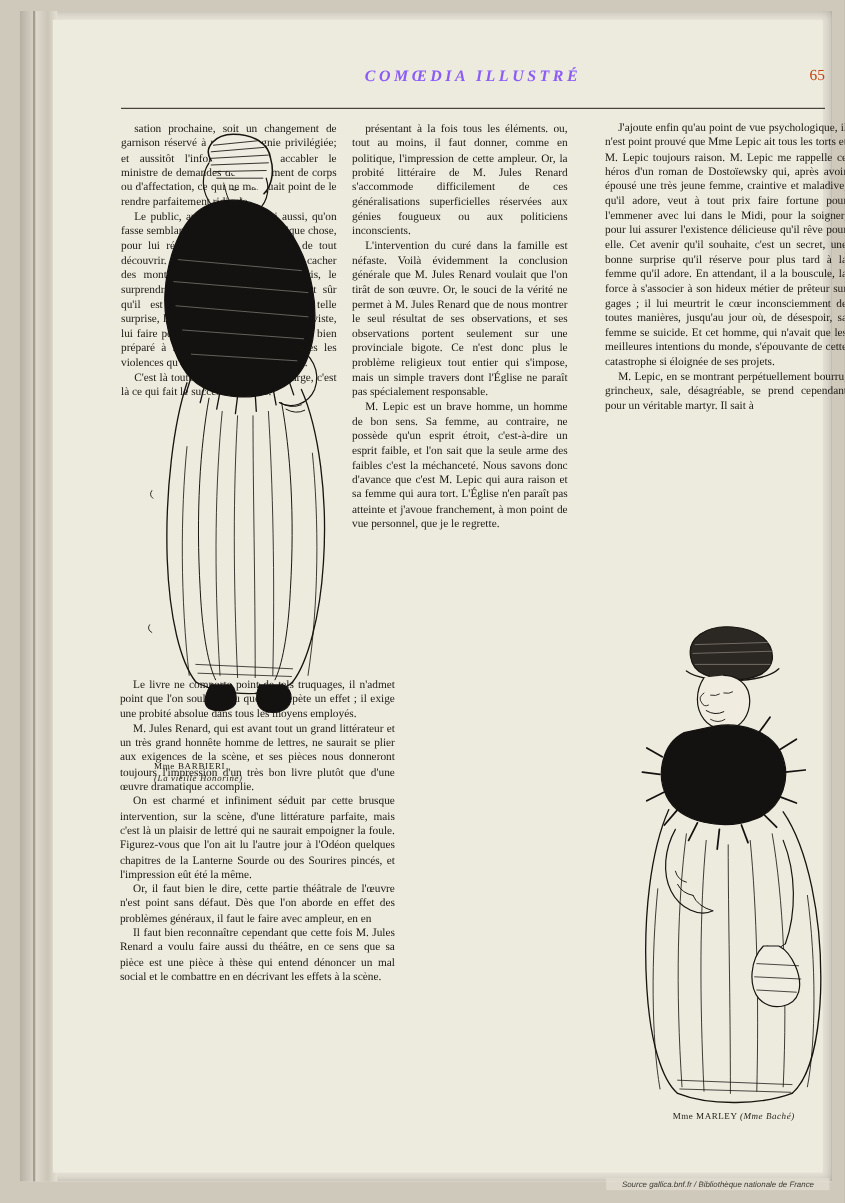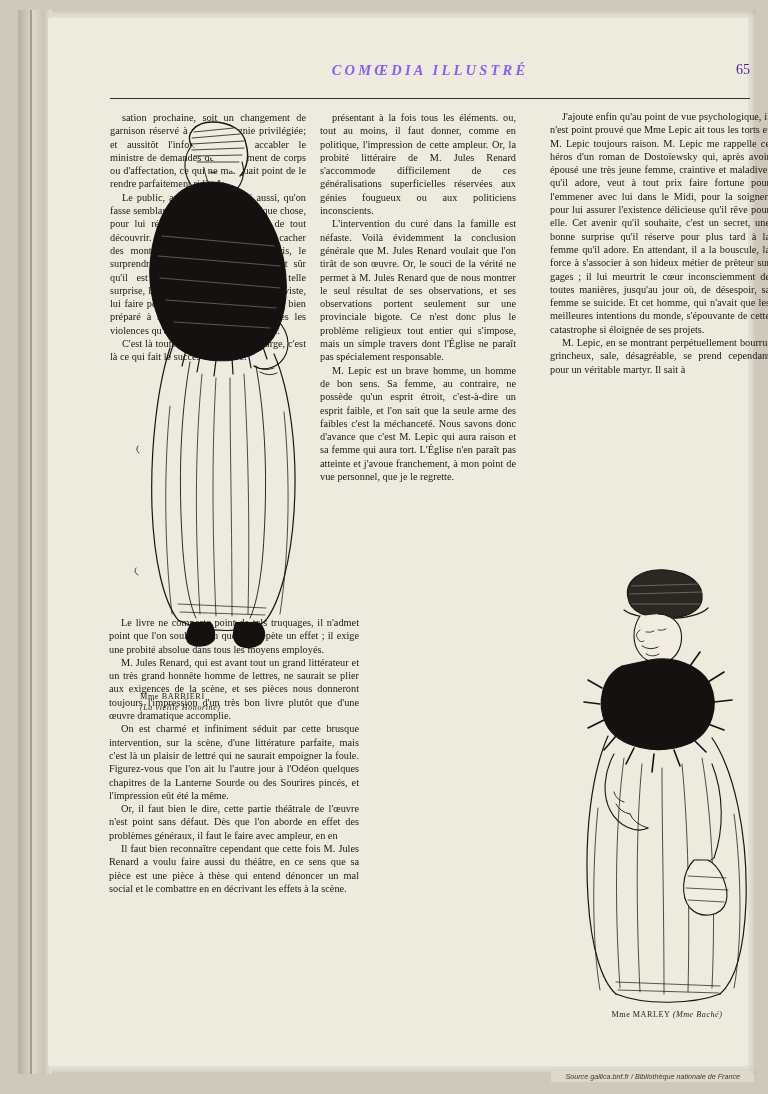--- a/index.html
+++ b/index.html
@@ -73,21 +73,21 @@
     font-weight: bold;
     font-style: italic;
     color: #8b5cf6;
     padding-top: 4px;
   }
   .masthead .folio {
     position: absolute;
     right: 0px;
     top: 4px;
     font-size: 14px;
-    color: #4c1d95;
+    color: #c2410c;
     text-align: right;
   }
   .rule {
     border-top: 1.3px solid #35312a;
     margin-top: 6px;
     width: 100%;
   }
   .cols {
     position: relative;
     margin-top: 12px;

